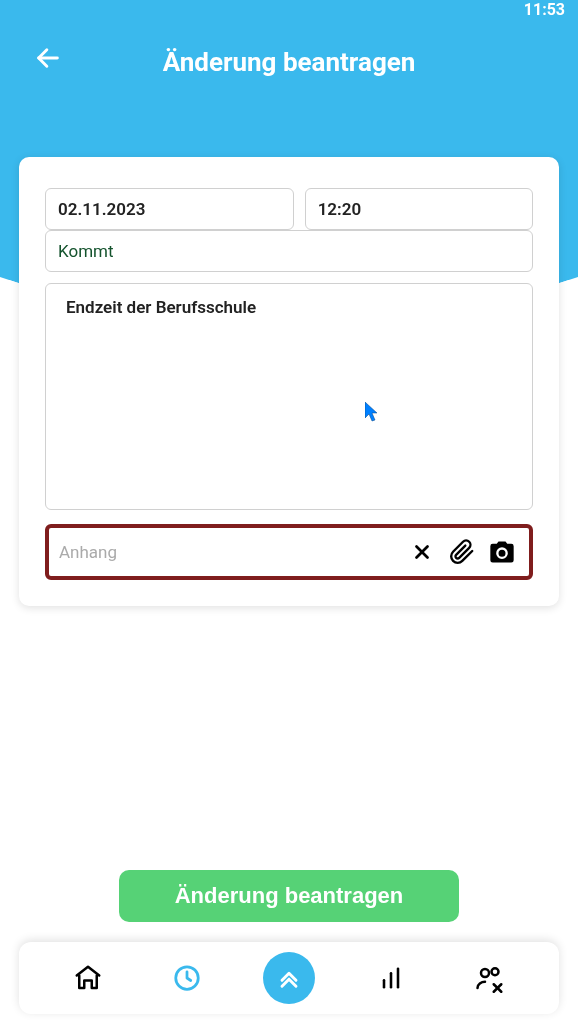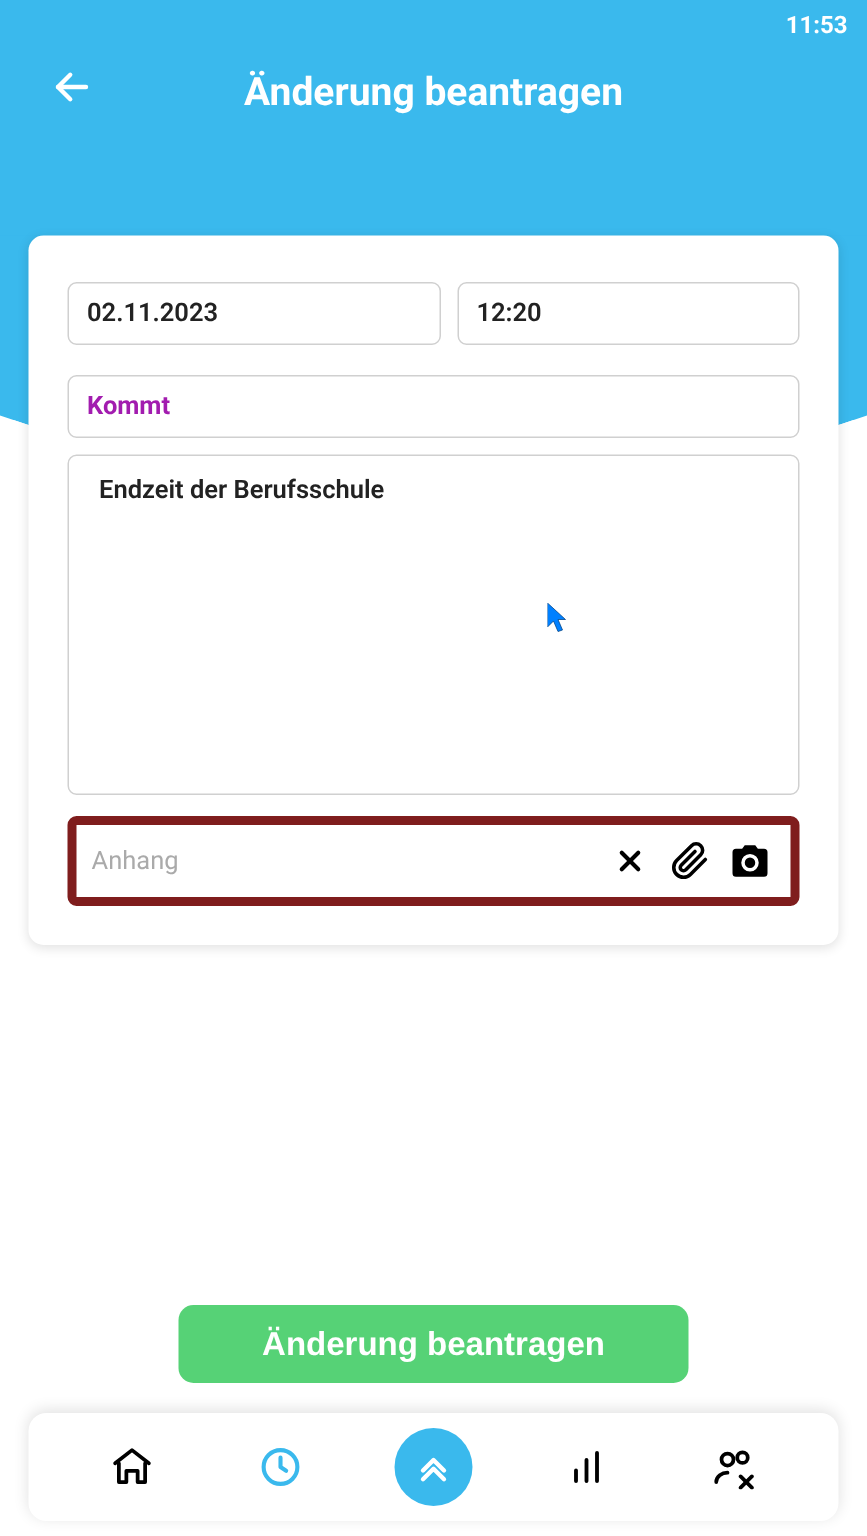--- a/index.html
+++ b/index.html
@@ -8,21 +8,21 @@
       height: 1024px;
       font-family: -apple-system, BlinkMacSystemFont, "Segoe UI", Roboto, Arial, sans-serif;
       background: #3ab9ed;
       position: relative;
       overflow: hidden;
     }
     .status-bar {
       height: 26px;
       display: flex;
       justify-content: flex-end;
-      align-items: flex-end;
+      align-items: flex-start;
       padding-right: 13px;
       color: #fff;
       font-weight: 700;
       font-size: 16px;
     }
     .header {
       height: 71px;
       display: flex;
       align-items: center;
       padding: 0 34px;
@@ -63,53 +63,53 @@
       left: 19px;
       right: 19px;
       background: #fff;
       border-radius: 10px;
       box-shadow: 0 2px 8px rgba(0,0,0,0.12);
       padding: 31px 26px 26px;
     }
     .row {
       display: flex;
       gap: 11px;
-      margin-bottom: 20px;
+      margin-bottom: 0;
     }
     .input {
       border: 1px solid #d0d0d0;
       border-radius: 6px;
       padding: 10px 12px;
       font-size: 17px;
       font-weight: 600;
       color: #222;
       background: #fff;
     }
     .input.date { flex: 1.1; }
     .input.time { flex: 1; }
     .input.full {
       width: 100%;
-      font-weight: 700;
-      color: #a21caf;
+      font-weight: 400;
+      color: #14532d;
     }
     .textarea {
       width: 100%;
       height: 227px;
       border: 1px solid #d0d0d0;
       border-radius: 6px;
       padding: 13px 20px;
       font-size: 17px;
       font-weight: 600;
       color: #222;
       margin-bottom: 14px;
     }
     .attachment-row {
       display: flex;
       align-items: center;
-      border: 6px solid #7f1d1d;
+      border: 4px solid #7f1d1d;
       border-radius: 6px;
       padding: 7px 10px;
     }
     .attachment-label {
       flex: 1;
       color: #aaa;
       font-size: 17px;
     }
     .attach-icon {
       width: 34px;

